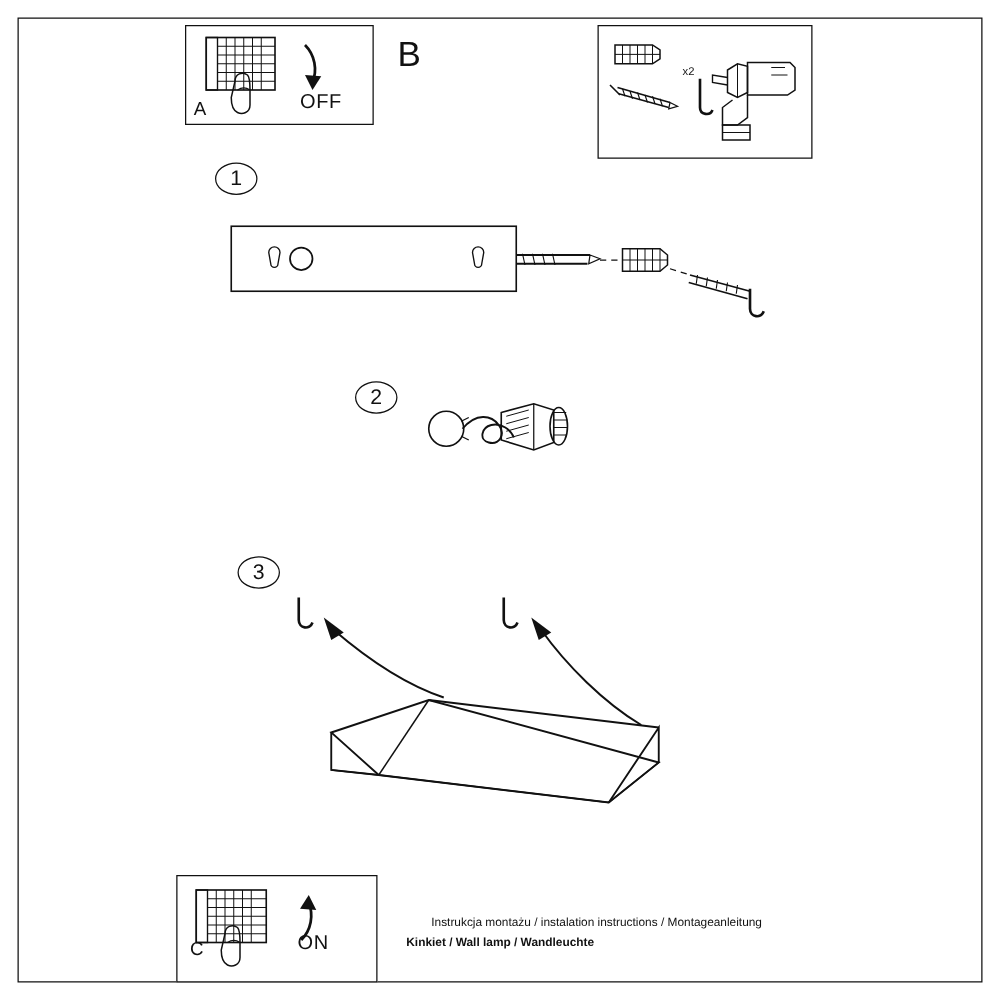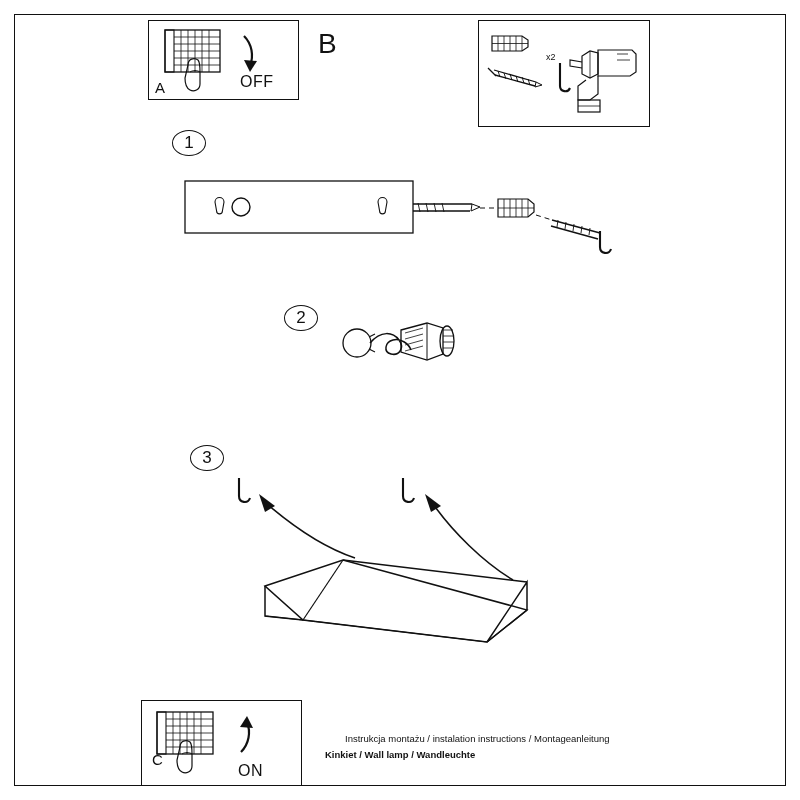--- a/index.html
+++ b/index.html
@@ -256,18 +256,18 @@
     <line class="ln" x1="60" y1="12" x2="60" y2="54" stroke-width="0.8"></line>
 
     <path class="ln" d="M39,47 C39,41 45,39 49,42 C51,44 51,50 51,54 L51,66 C51,72 45,74 41,72 C37,70 36,65 36,60 Z" stroke-width="1.2" fill="#ffffff"></path>
     <path class="ln" d="M41,54 C44,52 48,52 51,54" stroke-width="0.9"></path>
 
     <path class="ln" d="M100,52 C108,44 110,32 106,22" stroke-width="2.2"></path>
     <path d="M106,16 L112,28 L99,27 Z" fill="#111111"></path>
   </svg>
 
   <div class="lbl" style="left:152px; top:752px;">C</div>
-  <div class="lbl sect" style="left:238px; top:763px;">ON</div>
+  <div class="lbl sect" style="left:238px; top:747px;">ON</div>
 
   <div class="footer-text" style="left:325px; top:730px;margin-left:20px;">Instrukcja montażu / instalation instructions / Montageanleitung</div>
   <div class="footer-text" style="left:325px; top:746px;font-weight:bold;">Kinkiet / Wall lamp / Wandleuchte</div>
 
 </div>
 
 </body></html>

